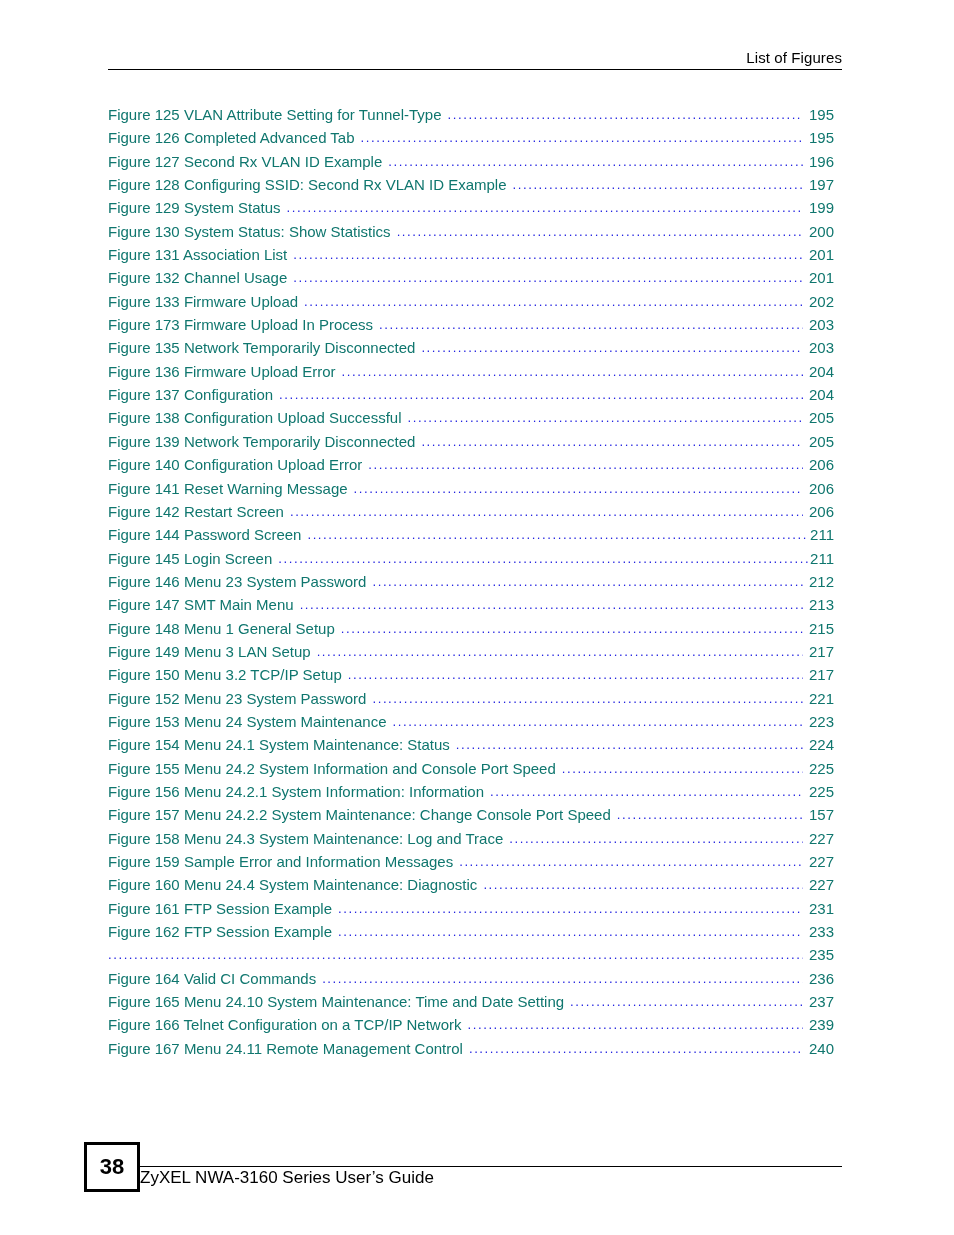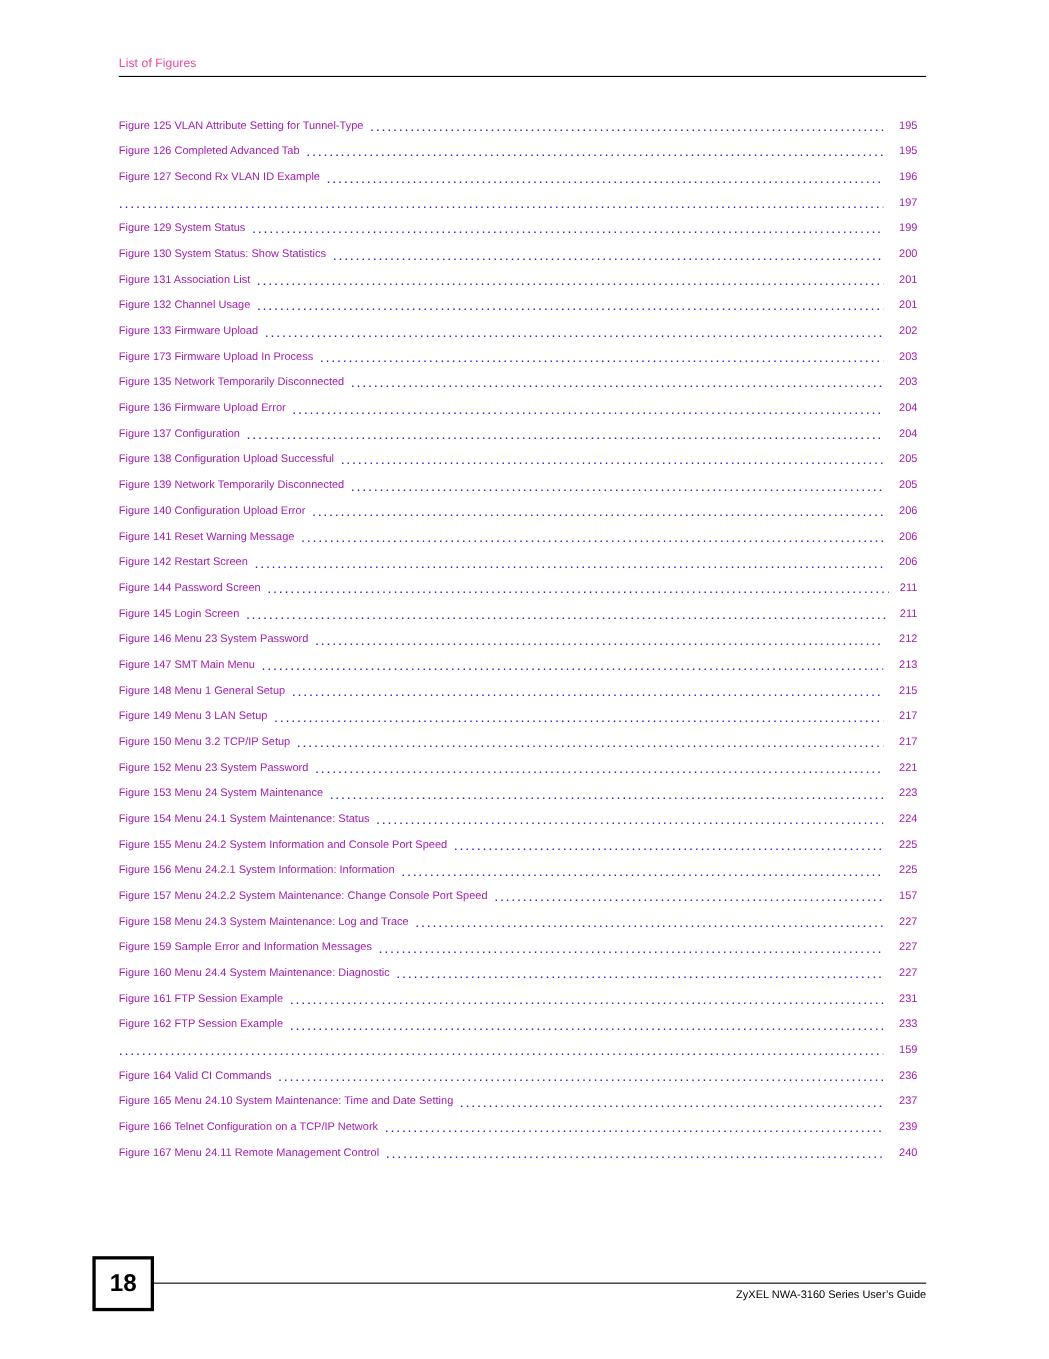--- a/index.html
+++ b/index.html
@@ -21,43 +21,44 @@
   }
 
   
   .header {
     position: absolute;
     left: 108px;
     top: 50px;
     width: 734px;
   }
   .header-title {
-    font-size: 11px;
-    color: #ec4899;
+    font-size: 15px;
+    color: #000000;
     letter-spacing: 0.1px;
     line-height: 16px;
     padding-bottom: 3px;
+    text-align: right;
   }
   .header-rule {
     border-bottom: 1.6px solid #000000;
     width: 734px;
   }
 
   
   .toc {
     position: absolute;
     left: 108px;
     top: 103px;
     width: 726px;
   }
   .toc-entry {
     display: flex;
     align-items: flex-end;
-    font-size: 10px;
-    color: #a21caf;
+    font-size: 15px;
+    color: #0f766e;
     height: 23.35px;
     line-height: 23.35px;
     white-space: nowrap;
   }
   .toc-label {
     flex: 0 0 auto;
     padding-right: 6px;
   }
   .toc-dots {
     flex: 1 1 auto;
@@ -120,22 +121,21 @@
     left: 56px;
     top: 24px;
     width: 702px;
     border-bottom: 1.6px solid #000000;
   }
   .footer-text {
     position: absolute;
     left: 56px;
     top: 27px;
     width: 702px;
-    text-align: right;
-    font-size: 10px;
+    font-size: 17px;
     color: #000000;
     line-height: 18px;
   }
 </style>
 </head>
 <body>
 
 <div class="page">
 
   <div class="header">
@@ -153,20 +153,21 @@
         <span class="toc-label">Figure 126 Completed Advanced Tab</span>
         <span class="toc-dots"></span>
         <span class="toc-page">195</span>
       </div>
       <div class="toc-entry">
         <span class="toc-label">Figure 127 Second Rx VLAN ID Example</span>
         <span class="toc-dots"></span>
         <span class="toc-page">196</span>
       </div>
       <div class="toc-entry">
+        <span class="toc-label">Figure 128 Configuring SSID: Second Rx VLAN ID Example</span>
         <span class="toc-dots"></span>
         <span class="toc-page">197</span>
       </div>
       <div class="toc-entry">
         <span class="toc-label">Figure 129 System Status</span>
         <span class="toc-dots"></span>
         <span class="toc-page">199</span>
       </div>
       <div class="toc-entry">
         <span class="toc-label">Figure 130 System Status: Show Statistics</span>
@@ -318,21 +319,21 @@
         <span class="toc-dots"></span>
         <span class="toc-page">231</span>
       </div>
       <div class="toc-entry">
         <span class="toc-label">Figure 162 FTP Session Example</span>
         <span class="toc-dots"></span>
         <span class="toc-page">233</span>
       </div>
       <div class="toc-entry">
         <span class="toc-dots"></span>
-        <span class="toc-page">159</span>
+        <span class="toc-page">235</span>
       </div>
       <div class="toc-entry">
         <span class="toc-label">Figure 164 Valid CI Commands</span>
         <span class="toc-dots"></span>
         <span class="toc-page">236</span>
       </div>
       <div class="toc-entry">
         <span class="toc-label">Figure 165 Menu 24.10 System Maintenance: Time and Date Setting</span>
         <span class="toc-dots"></span>
         <span class="toc-page">237</span>
@@ -344,19 +345,19 @@
       </div>
       <div class="toc-entry">
         <span class="toc-label">Figure 167 Menu 24.11 Remote Management Control</span>
         <span class="toc-dots"></span>
         <span class="toc-page">240</span>
       </div>
     </div>
 
   <div class="footer">
     <div class="footer-pagebox">
-      <span class="footer-pagenum">18</span>
+      <span class="footer-pagenum">38</span>
     </div>
     <div class="footer-rule"></div>
     <div class="footer-text">ZyXEL NWA-3160 Series User’s Guide</div>
   </div>
 
 </div>
 
 </body></html>

